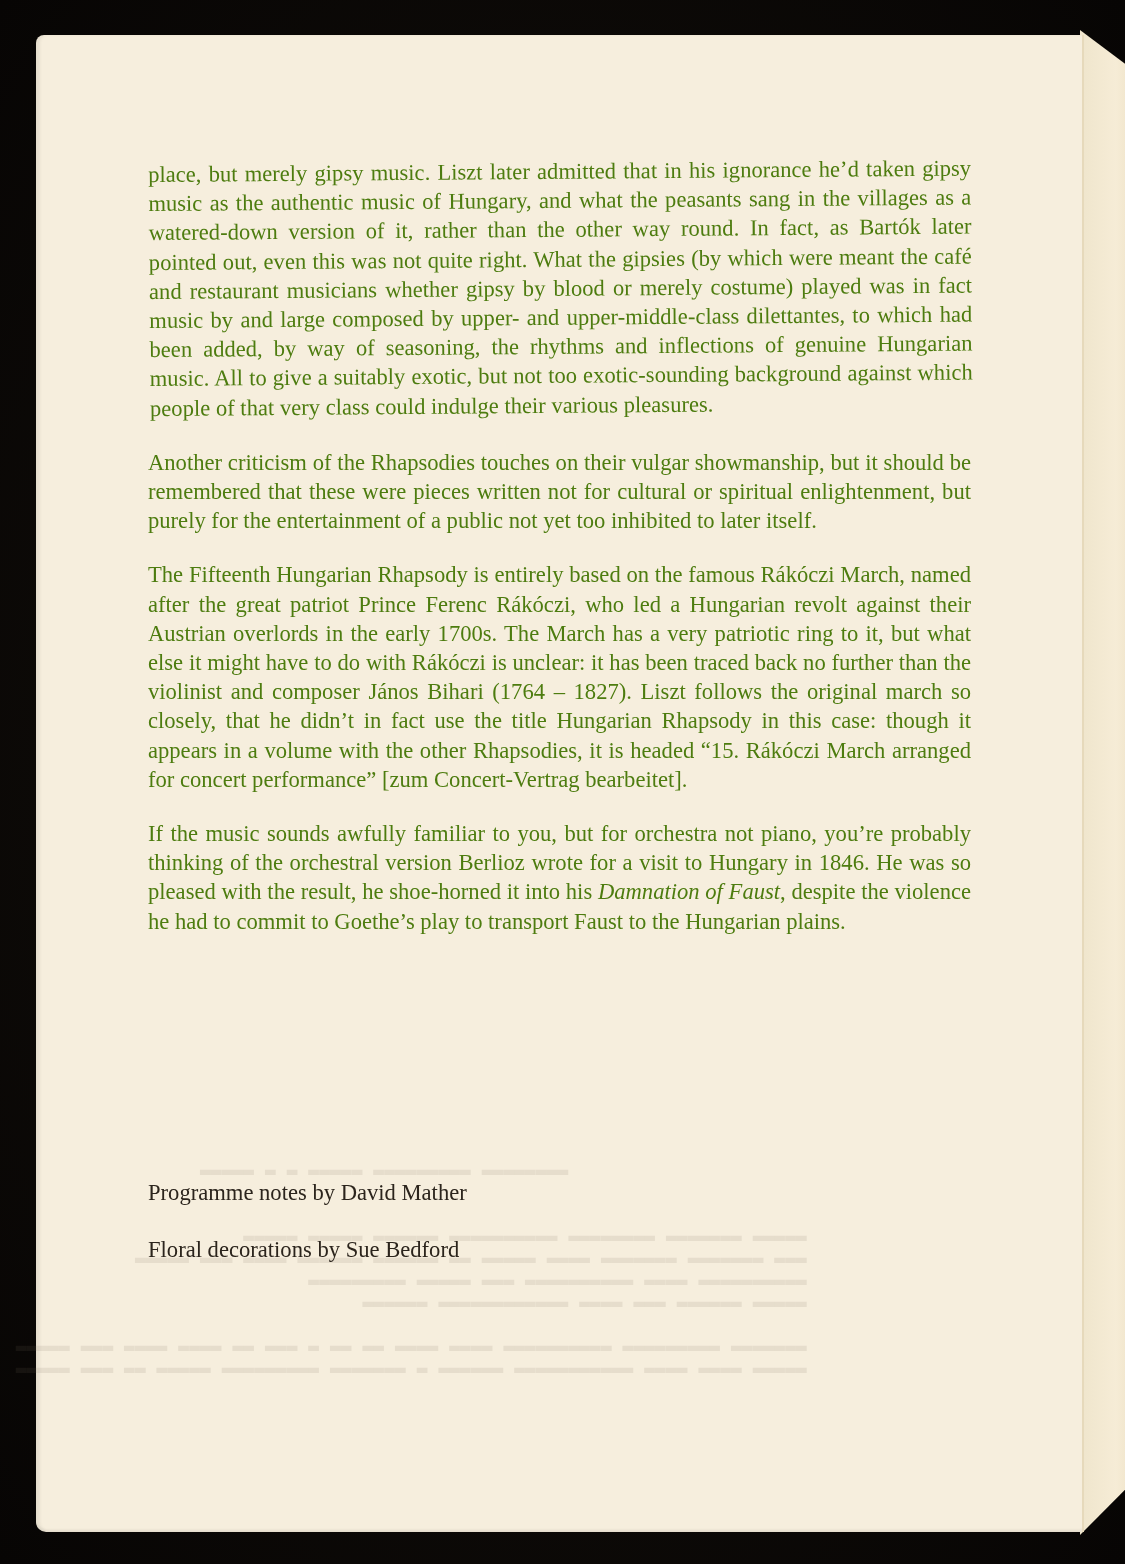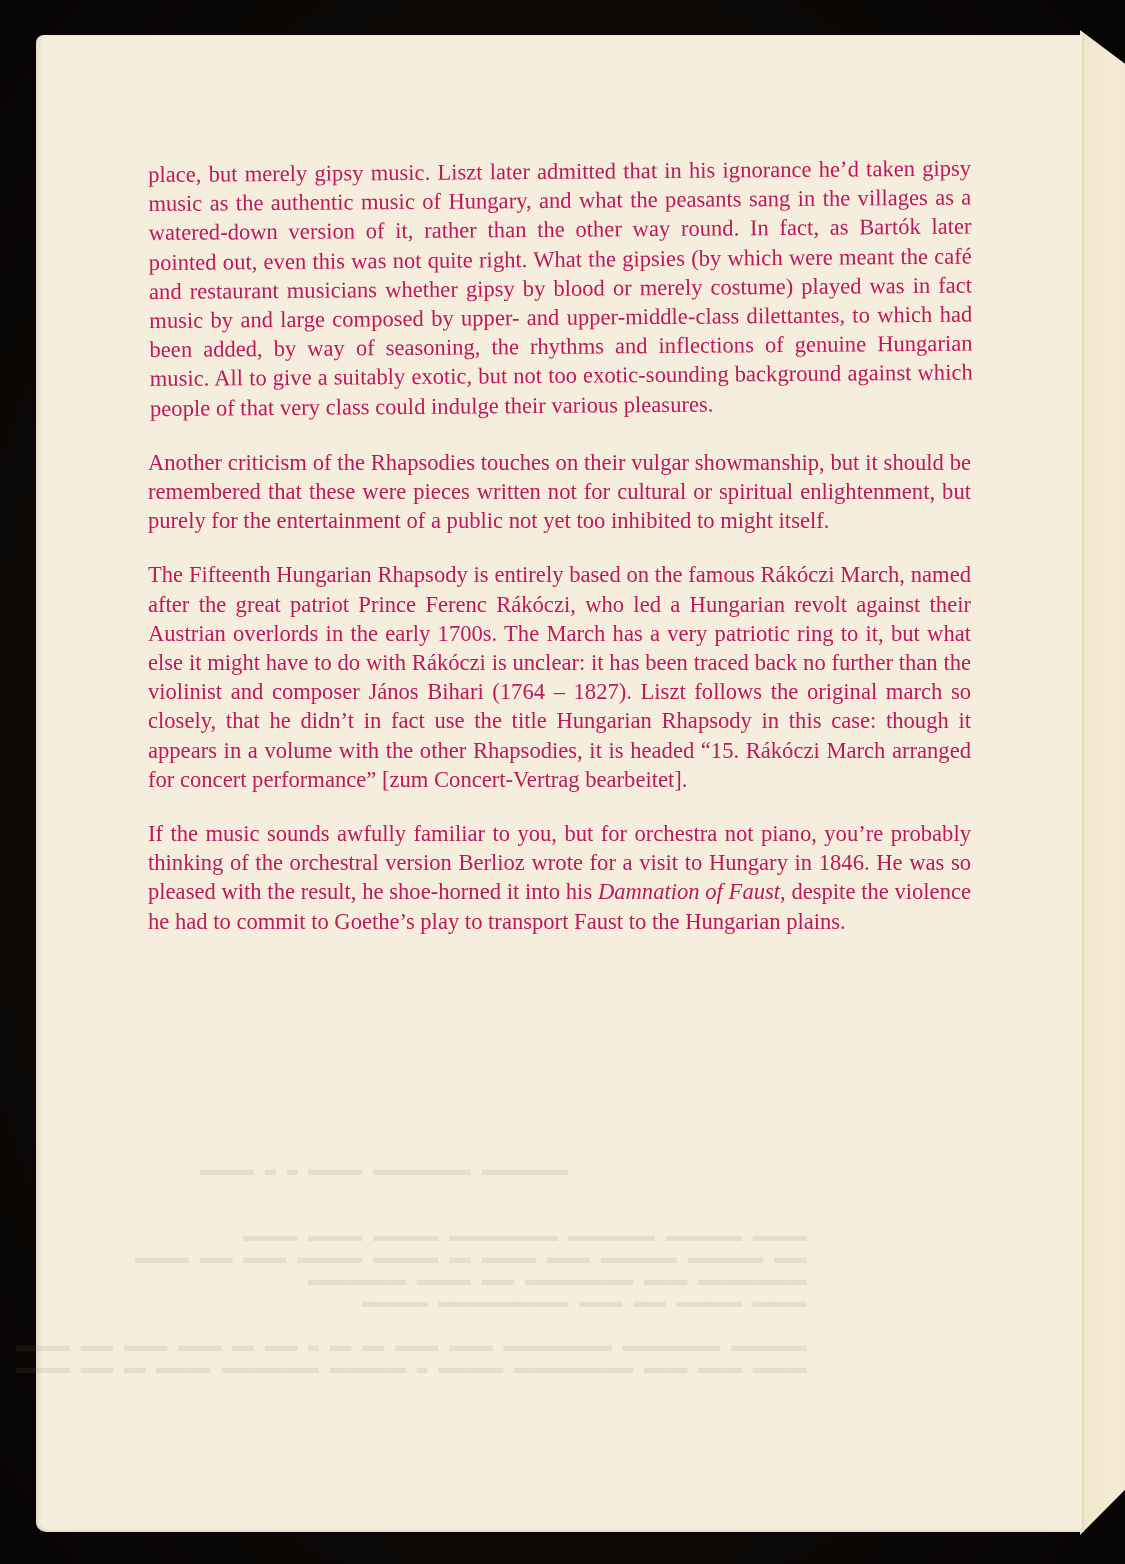--- a/index.html
+++ b/index.html
@@ -57,21 +57,21 @@
     line-height: 22px;
     transform: scaleX(-1);
     pointer-events: none;
     white-space: pre;
   }
   .text-block {
     position: absolute;
     left: 112px;
     top: 125px;
     width: 823px;
-    color: #be185d;
+    color: #4d7c0f;
     font-size: 22.6px;
     line-height: 29.2px;
   }
   .para {
     margin: 0 0 25px 0;
     text-align: justify;
     text-align-last: left;
   }
   .para:first-child {
     transform: rotate(-0.45deg);
@@ -105,18 +105,22 @@
                        ▬▬▬▬▬ ▬▬▬▬▬▬▬ ▬▬▬▬▬▬▬▬ ▬▬▬▬▬▬▬▬▬▬ ▬▬▬▬▬▬ ▬▬▬▬▬ ▬▬▬▬▬
                        ▬▬▬ ▬▬▬▬▬▬▬ ▬▬▬▬▬▬▬ ▬▬▬▬ ▬▬▬▬▬ ▬▬ ▬▬▬▬▬▬ ▬▬▬▬▬▬ ▬▬▬▬ ▬▬▬ ▬▬▬▬▬
                        ▬▬▬▬▬▬▬▬▬▬ ▬▬▬▬ ▬▬▬▬▬▬▬▬▬▬ ▬▬▬ ▬▬▬▬▬ ▬▬▬▬▬▬▬▬▬
                        ▬▬▬▬▬ ▬▬▬▬▬▬ ▬▬▬ ▬▬▬▬ ▬▬▬▬▬▬▬▬▬▬▬▬ ▬▬▬▬▬▬
 
                        ▬▬▬▬▬▬▬ ▬▬▬▬▬▬▬▬▬ ▬▬▬▬▬▬▬▬▬▬ ▬▬▬▬ ▬▬▬▬ ▬▬ ▬▬ ▬ ▬▬▬ ▬▬ ▬▬▬▬ ▬▬▬▬ ▬▬▬ ▬▬▬▬▬
                        ▬▬▬▬▬ ▬▬▬▬ ▬▬▬▬ ▬▬▬▬▬▬▬▬▬▬▬ ▬▬▬▬▬▬ ▬ ▬▬▬▬▬▬▬ ▬▬▬▬▬▬▬▬▬ ▬▬▬▬▬ ▬▬ ▬▬▬ ▬▬▬▬▬</div>
 
   <div class="text-block">
     <p class="para"><span>place, but merely gipsy music.  Liszt later admitted that in his ignorance he’d taken gipsy music as the authentic music of Hungary, and what the peasants sang in the villages as a watered-down version of it, rather than the other way round.  In fact, as Bartók later pointed out, even this was not quite right.  What the gipsies (by which were meant the café and restaurant musicians whether gipsy by blood or merely costume) played was in fact music by and large composed by upper- and upper-middle-class dilettantes, to which had been added, by way of seasoning, the rhythms and inflections of genuine Hungarian music.  All to give a suitably exotic, but not too exotic-sounding background against which people of that very class could indulge their various pleasures.</span></p>
-    <p class="para"><span>Another criticism of the Rhapsodies touches on their vulgar showmanship, but it should be remembered that these were pieces written not for cultural or spiritual enlightenment, but purely for the entertainment of a public not yet too inhibited to might itself.</span></p>
+    <p class="para"><span>Another criticism of the Rhapsodies touches on their vulgar showmanship, but it should be remembered that these were pieces written not for cultural or spiritual enlightenment, but purely for the entertainment of a public not yet too inhibited to later itself.</span></p>
     <p class="para"><span>The Fifteenth Hungarian Rhapsody is entirely based on the famous Rákóczi March, named after the great patriot Prince Ferenc Rákóczi, who led a Hungarian revolt against their Austrian overlords in the early 1700s.  The March has a very patriotic ring to it, but what else it might have to do with Rákóczi is unclear: it has been traced back no further than the violinist and composer János Bihari (1764 – 1827).  Liszt follows the original march so closely, that he didn’t in fact use the title Hungarian Rhapsody in this case: though it appears in a volume with the other Rhapsodies, it is headed “15. Rákóczi March arranged for concert performance” [zum Concert-Vertrag bearbeitet].</span></p>
     <p class="para"><span>If the music sounds awfully familiar to you, but for orchestra not piano, you’re probably thinking of the orchestral version Berlioz wrote for a visit to Hungary in 1846.  He was so pleased with the result, he shoe-horned it into his </span><em>Damnation of Faust</em><span>, despite the violence he had to commit to Goethe’s play to transport Faust to the Hungarian plains.</span></p>
   </div>
 
+  <div class="credits">
+    <p class="credit-line">Programme notes by David Mather</p>
+    <p class="credit-line">Floral decorations by Sue Bedford</p>
+  </div>
 </div>
 
 </body></html>

